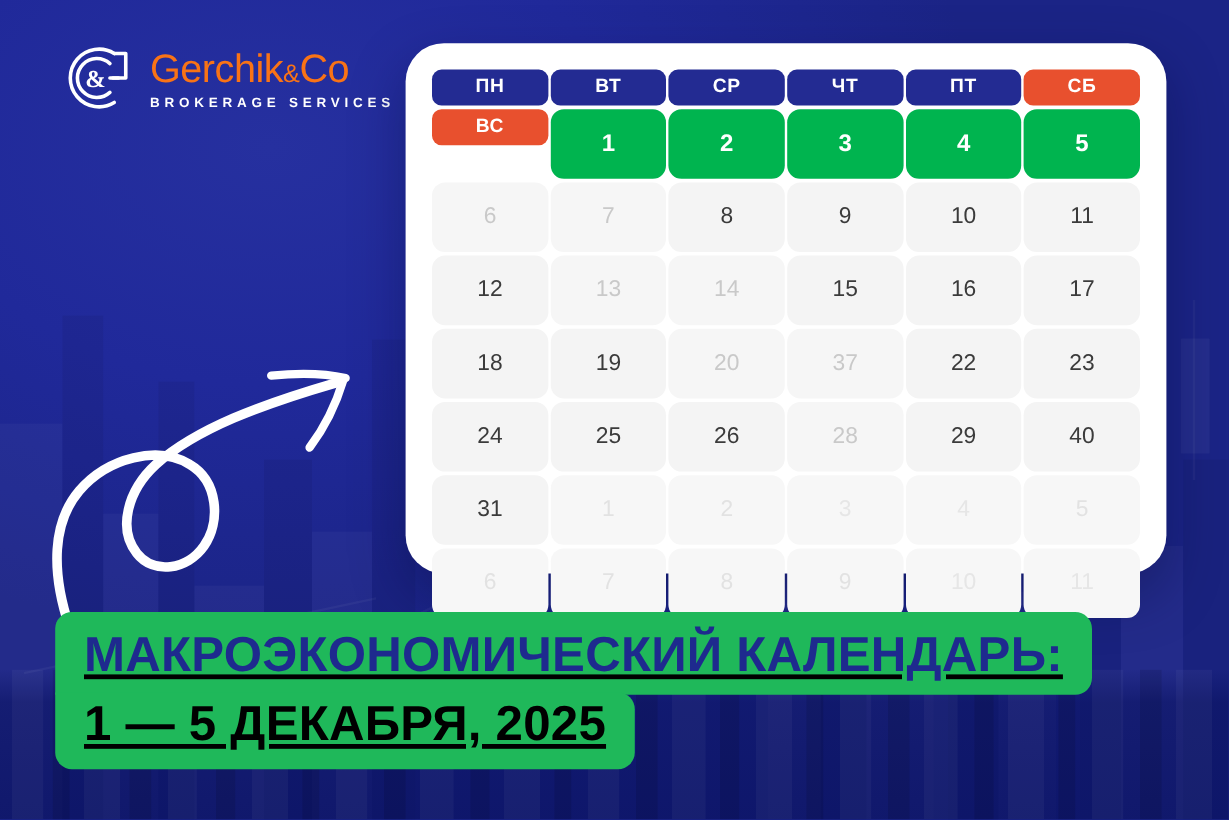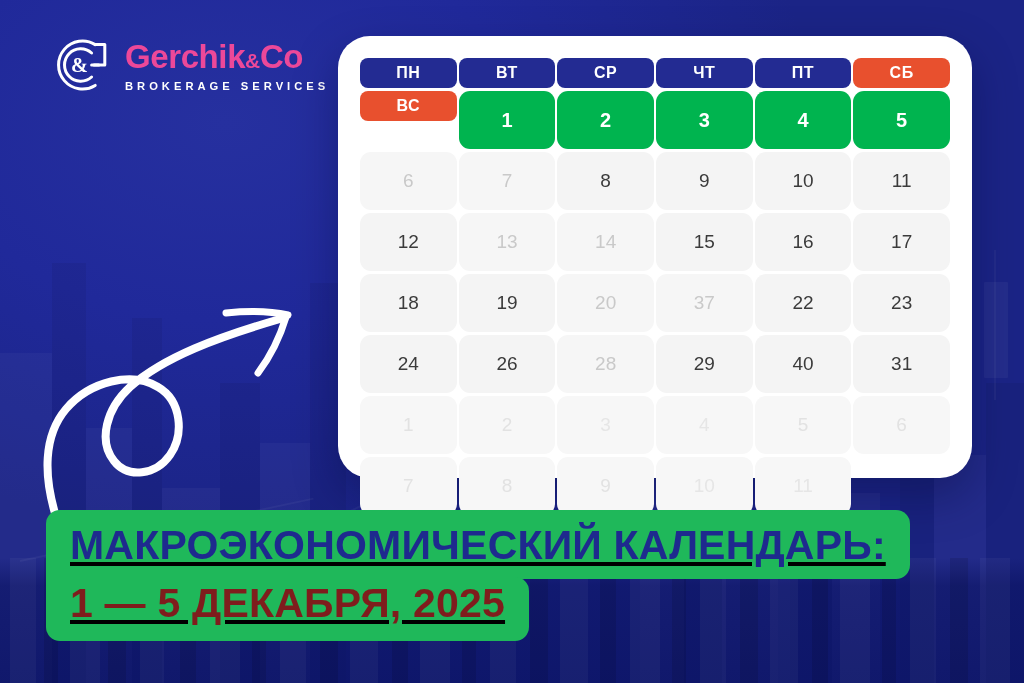--- a/index.html
+++ b/index.html
@@ -48,21 +48,21 @@
     position:absolute; top:0; bottom:0; display:block;
     background:rgba(255,255,255,0.04);
   }
   .bottom-band-bars i.d { background:rgba(0,0,0,0.10); }
 
   
   .logo { position:absolute; left:52px; top:35px; display:flex; align-items:center; gap:13px; }
   .logo-mark { width:60px; height:60px; flex:none; }
   .logo-text { padding-top:2px; }
   .logo-name {
-    font-size:33px; font-weight:700; color:#ec4899; letter-spacing:-0.4px;
+    font-size:33px; font-weight:400; color:#f97316; letter-spacing:-0.4px;
     line-height:1; white-space:nowrap;
   }
   .logo-name .amp { font-size:21px; vertical-align:baseline; }
   .logo-sub {
     font-size:11.2px; color:#fff; letter-spacing:4.0px; font-weight:600;
     margin-top:7px; white-space:nowrap;
   }
 
   
   .arrow { position:absolute; left:40px; top:275px; width:290px; height:250px; }
@@ -107,21 +107,21 @@
   }
   .title-line {
     background:#1fb85a;
     color:#1e2a8e;
     font-size:41px; font-weight:800; letter-spacing:0.2px;
     line-height:1;
     padding:15px 24px 13px 24px;
     white-space:nowrap;
   }
   .title-line.l1 { border-radius:14px 14px 14px 0; }
-  .title-line.l2 { color:#7f1d1d; border-radius:0 14px 14px 14px; padding-top:6px; padding-bottom:17px; margin-top:-2px; }
+  .title-line.l2 { color:#000000; border-radius:0 14px 14px 14px; padding-top:6px; padding-bottom:17px; margin-top:-2px; }
 </style>
 </head>
 <body>
 
 <div class="bg">
   <div class="bg-bars">
     <i style="left:0px;   width:52px; height:330px;"></i>
     <i class="d" style="left:52px;  width:34px; height:420px;"></i>
     <i style="left:86px;  width:46px; height:255px;"></i>
     <i class="d" style="left:132px; width:30px; height:365px;"></i>
@@ -244,20 +244,21 @@
       <div class="day">15</div>
       <div class="day">16</div>
       <div class="day">17</div>
       <div class="day">18</div>
       <div class="day">19</div>
       <div class="day we">20</div>
       <div class="day we">37</div>
       <div class="day">22</div>
       <div class="day">23</div>
       <div class="day">24</div>
+      <div class="day">25</div>
       <div class="day">26</div>
       <div class="day we">28</div>
       <div class="day">29</div>
       <div class="day">40</div>
       <div class="day">31</div>
       <div class="day out">1</div>
       <div class="day out">2</div>
       <div class="day out we">3</div>
       <div class="day out we">4</div>
       <div class="day out">5</div>

